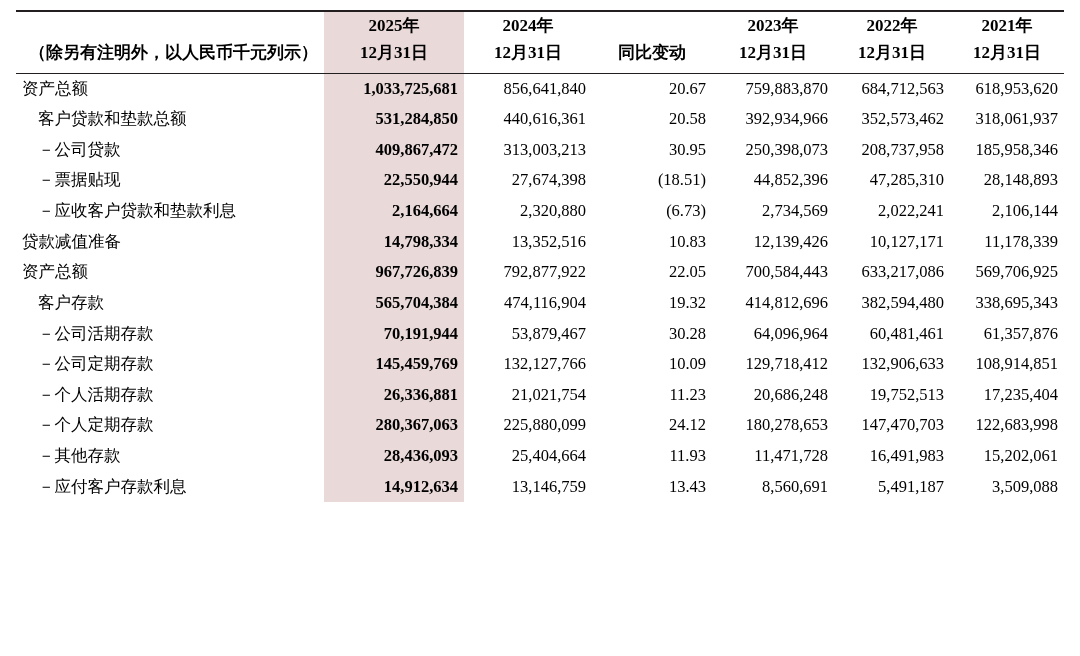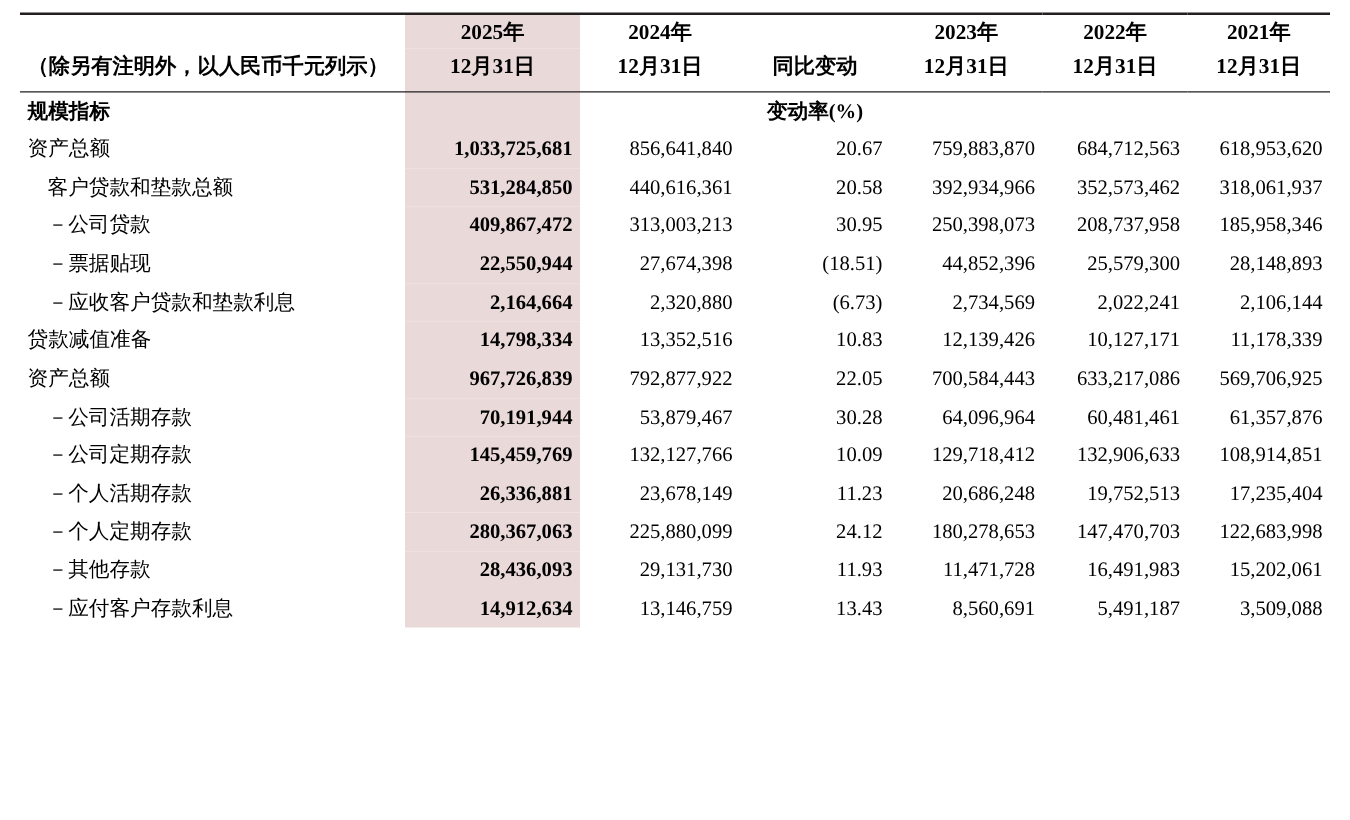--- a/index.html
+++ b/index.html
@@ -65,20 +65,21 @@
     padding-top: 3px;
     padding-bottom: 3px;
   }
   .hdr-top .cell { }
   .hdr-bot .cell { padding-bottom: 9px; }
 
   .row-section .cell { font-weight: bold; }
   .indent1 { padding-left: 22px; }
   .unit-label {
     font-size: 16.5px;
+    text-align: right;
   }
   .chg-unit { font-weight: bold; }
 </style>
 </head>
 <body>
 
 <div class="sheet">
   <table class="fin">
     <colgroup>
       <col class="c-label">
@@ -138,43 +139,20 @@
         </tr>
         <tr class="rule-sep">
           <td class="rule-mid" style="height:0;padding:0"></td>
           <td class="rule-mid hl" style="height:0;padding:0"></td>
           <td class="rule-mid " style="height:0;padding:0"></td>
           <td class="rule-mid " style="height:0;padding:0"></td>
           <td class="rule-mid " style="height:0;padding:0"></td>
           <td class="rule-mid " style="height:0;padding:0"></td>
           <td class="rule-mid " style="height:0;padding:0"></td>
         </tr>
-        <tr class="row-section">
-          <td>
-            <div class="cell lbl">规模指标</div>
-          </td>
-          <td class="hl">
-            <div class="cell num">&nbsp;</div>
-          </td>
-          <td>
-            <div class="cell num">&nbsp;</div>
-          </td>
-          <td>
-            <div class="cell ctr chg-unit">变动率(%)</div>
-          </td>
-          <td>
-            <div class="cell num">&nbsp;</div>
-          </td>
-          <td>
-            <div class="cell num">&nbsp;</div>
-          </td>
-          <td>
-            <div class="cell num">&nbsp;</div>
-          </td>
-        </tr>
         <tr>
           <td>
             <div class="cell lbl">资产总额</div>
           </td>
           <td class="hl">
             <div class="cell num">1,033,725,681</div>
           </td>
           <td>
             <div class="cell num">856,641,840</div>
           </td>
@@ -247,21 +225,21 @@
           <td>
             <div class="cell num">27,674,398</div>
           </td>
           <td>
             <div class="cell num">(18.51)</div>
           </td>
           <td>
             <div class="cell num">44,852,396</div>
           </td>
           <td>
-            <div class="cell num">25,579,300</div>
+            <div class="cell num">47,285,310</div>
           </td>
           <td>
             <div class="cell num">28,148,893</div>
           </td>
         </tr>
         <tr>
           <td>
             <div class="cell lbl indent1">－应收客户贷款和垫款利息</div>
           </td>
           <td class="hl">
@@ -324,20 +302,43 @@
           </td>
           <td>
             <div class="cell num">633,217,086</div>
           </td>
           <td>
             <div class="cell num">569,706,925</div>
           </td>
         </tr>
         <tr>
           <td>
+            <div class="cell lbl indent1">客户存款</div>
+          </td>
+          <td class="hl">
+            <div class="cell num">565,704,384</div>
+          </td>
+          <td>
+            <div class="cell num">474,116,904</div>
+          </td>
+          <td>
+            <div class="cell num">19.32</div>
+          </td>
+          <td>
+            <div class="cell num">414,812,696</div>
+          </td>
+          <td>
+            <div class="cell num">382,594,480</div>
+          </td>
+          <td>
+            <div class="cell num">338,695,343</div>
+          </td>
+        </tr>
+        <tr>
+          <td>
             <div class="cell lbl indent1">－公司活期存款</div>
           </td>
           <td class="hl">
             <div class="cell num">70,191,944</div>
           </td>
           <td>
             <div class="cell num">53,879,467</div>
           </td>
           <td>
             <div class="cell num">30.28</div>
@@ -376,21 +377,21 @@
           </td>
         </tr>
         <tr>
           <td>
             <div class="cell lbl indent1">－个人活期存款</div>
           </td>
           <td class="hl">
             <div class="cell num">26,336,881</div>
           </td>
           <td>
-            <div class="cell num">23,678,149</div>
+            <div class="cell num">21,021,754</div>
           </td>
           <td>
             <div class="cell num">11.23</div>
           </td>
           <td>
             <div class="cell num">20,686,248</div>
           </td>
           <td>
             <div class="cell num">19,752,513</div>
           </td>
@@ -422,21 +423,21 @@
           </td>
         </tr>
         <tr>
           <td>
             <div class="cell lbl indent1">－其他存款</div>
           </td>
           <td class="hl">
             <div class="cell num">28,436,093</div>
           </td>
           <td>
-            <div class="cell num">29,131,730</div>
+            <div class="cell num">25,404,664</div>
           </td>
           <td>
             <div class="cell num">11.93</div>
           </td>
           <td>
             <div class="cell num">11,471,728</div>
           </td>
           <td>
             <div class="cell num">16,491,983</div>
           </td>

